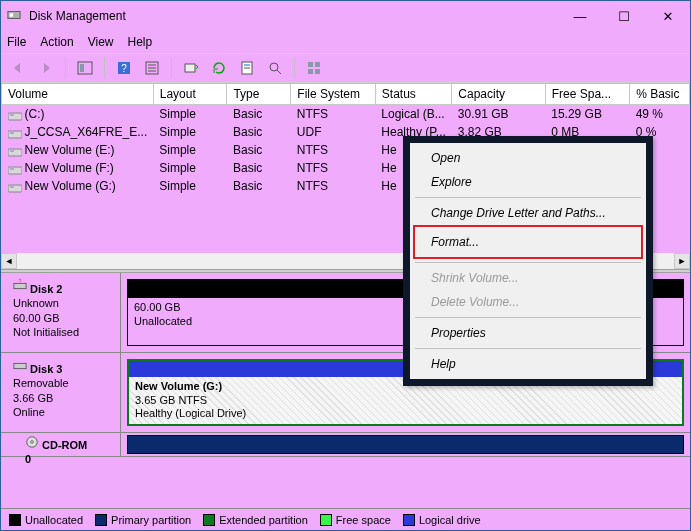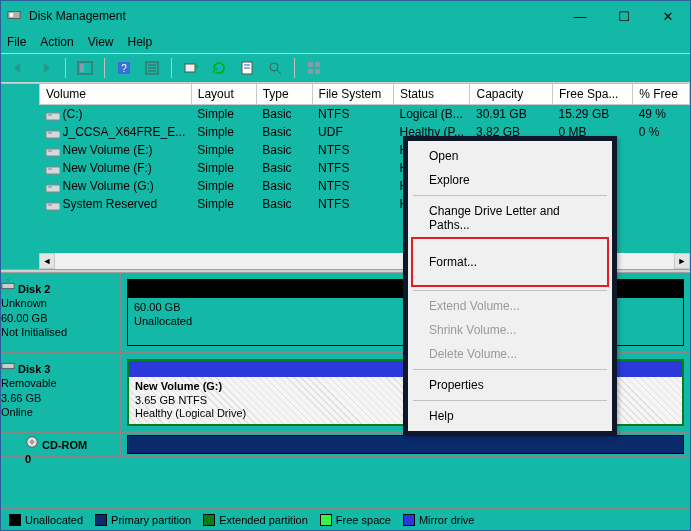--- a/index.html
+++ b/index.html
@@ -1,54 +1,54 @@
 <!DOCTYPE html>
 <html><head>
 <meta charset="utf-8">
 <style>
   * { box-sizing: border-box; font-family: 'Segoe UI', Tahoma, sans-serif; }
   body { margin: 0; background: #fff; }
-  .window { width: 691px; height: 531px; border: 1px solid #2c5f9c; background: #14b8a6; position: relative; display: flex; flex-direction: column; }
+  .window { width: 691px; height: 531px; border: 1px solid #2c5f9c; background: #f0abfc; position: relative; display: flex; flex-direction: column; }
   .titlebar { height: 30px; display: flex; align-items: center; padding: 0 0 0 6px; font-size: 12px; }
   .titlebar-icon { width: 16px; height: 16px; margin-right: 6px; display: inline-block; }
   .titlebar-title { flex: 1; }
   .win-controls { display: flex; height: 100%; }
   .win-btn { width: 44px; display: flex; align-items: center; justify-content: center; font-size: 13px; cursor: default; }
   .menubar { height: 22px; display: flex; align-items: center; padding: 0 6px; font-size: 12px; gap: 14px; }
   .menubar span { cursor: default; }
   .toolbar { height: 30px; border-top: 1px solid #d0d0d0; border-bottom: 1px solid #d0d0d0; display: flex; align-items: center; padding: 0 6px; gap: 6px; }
   .tool-btn { width: 22px; height: 22px; display: flex; align-items: center; justify-content: center; border: 1px solid transparent; }
   .tool-btn.dis { opacity: 0.35; }
   .tool-sep { width: 1px; height: 20px; background: #c0c0c0; margin: 0 2px; }
   .content { flex: 1; display: flex; flex-direction: column; border-top: 1px solid #c0c0c0; overflow: hidden; }
   .volume-table { font-size: 12px; border-collapse: collapse; width: 100%; }
   .volume-table th { text-align: left; font-weight: normal; border: 1px solid #c8c8c8; border-top: none; padding: 3px 6px; background: #fff; white-space: nowrap; overflow: hidden; }
   .volume-table td { padding: 2px 6px; white-space: nowrap; overflow: hidden; }
   .vol-icon { width: 14px; height: 10px; display: inline-block; margin-right: 3px; vertical-align: middle; }
-  .top-pane { height: 185px; overflow: hidden; position: relative; margin-left: 38px; }
+  .top-pane { height: 185px; overflow: hidden; position: relative; }
   .hscroll { position: absolute; bottom: 0; left: 0; right: 0; height: 16px; background: #f0f0f0; display: flex; }
   .hscroll-btn { width: 16px; height: 16px; background: #e4e4e4; display: flex; align-items: center; justify-content: center; font-size: 9px; border: 1px solid #c8c8c8; }
   .hscroll-track { flex: 1; background: #f0f0f0; }
   .splitter { height: 4px; background: #d0d0d0; border-top: 1px solid #a0a0a0; border-bottom: 1px solid #a0a0a0; cursor: row-resize; }
   .bottom-pane { flex: 1; overflow: hidden; }
   .disk-row { display: flex; border-bottom: 1px solid #888; height: 80px; }
-  .disk-info { width: 120px; min-width: 120px; border-right: 1px solid #888; padding: 6px 0; font-size: 11px; line-height: 1.3; }
+  .disk-info { width: 120px; min-width: 120px; border-right: 1px solid #888; padding: 6px 12px; font-size: 11px; line-height: 1.3; }
   .disk-info b { font-size: 11px; }
   .disk-map { flex: 1; display: flex; padding: 6px; position: relative; }
   .part-box { flex: 1; border: 1px solid #000; display: flex; flex-direction: column; }
   .part-header { height: 18px; }
   .part-body { flex: 1; padding: 3px 6px; font-size: 11px; line-height: 1.25; }
   .legend { border-top: 1px solid #888; height: 22px; display: flex; align-items: center; padding: 0 8px; font-size: 11px; gap: 12px; }
   .legend-item { display: flex; align-items: center; gap: 4px; }
   .legend-sw { width: 12px; height: 12px; border: 1px solid #000; }
-  .context-menu { position: absolute; top: 135px; left: 402px; width: 214px; background: #f0f0f0; border: 5px solid #0f172a; box-shadow: 2px 2px 4px rgba(0,0,0,0.25); font-size: 12px; padding: 3px; z-index: 100; }
+  .context-menu { position: absolute; top: 135px; left: 402px; width: 250px; background: #f0f0f0; border: 7px solid #0f172a; box-shadow: 2px 2px 4px rgba(0,0,0,0.25); font-size: 12px; padding: 3px; z-index: 100; font-style: italic; }
   .ctx-item { padding: 5px 18px; cursor: default; }
   .ctx-item.dis { color: #9a9a9a; }
   .ctx-sep { height: 1px; background: #c0c0c0; margin: 3px 2px; }
-  .ctx-item.hl { border: 2px solid #e02020; padding: 16px 16px; }
+  .ctx-item.hl { border: 2px solid #e02020; padding: 8px 16px; }
   .hatch { background: repeating-linear-gradient(45deg, #f5f5f5, #f5f5f5 4px, #e0e0e0 4px, #e0e0e0 5px); }
   col.c1{width:125px}col.c2{width:75px}col.c3{width:65px}col.c4{width:85px}col.c5{width:75px}col.c6{width:95px}col.c7{width:85px}col.c8{width:60px}
   .dim-icon { width:14px; height:14px; }
 </style>
 </head>
 <body>
 
 <div class="window">
 
   <div class="titlebar">
@@ -158,21 +158,21 @@
           </colgroup>
         <thead>
             <tr>
           <th>Volume</th>
           <th>Layout</th>
           <th>Type</th>
           <th>File System</th>
           <th>Status</th>
           <th>Capacity</th>
           <th>Free Spa...</th>
-          <th>% Free</th>
+          <th>% Basic</th>
         </tr>
           </thead>
         <tbody id="vol-rows">
             <tr>
               <td><span class="vol-icon"><svg width="14" height="10">
                     <rect x="0" y="2" width="14" height="7" rx="1" fill="#d8d8d8" stroke="#888"></rect>
                     <rect x="2" y="3" width="4" height="2" fill="#aac"></rect>
                   </svg></span>(C:)</td>
               <td>Simple</td>
               <td>Basic</td>
@@ -219,33 +219,20 @@
               <td>He</td>
               <td></td>
               <td></td>
               <td></td>
             </tr>
             <tr>
               <td><span class="vol-icon"><svg width="14" height="10">
                     <rect x="0" y="2" width="14" height="7" rx="1" fill="#d8d8d8" stroke="#888"></rect>
                     <rect x="2" y="3" width="4" height="2" fill="#aac"></rect>
                   </svg></span>New Volume (G:)</td>
-              <td>Simple</td>
-              <td>Basic</td>
-              <td>NTFS</td>
-              <td>He</td>
-              <td></td>
-              <td></td>
-              <td></td>
-            </tr>
-            <tr>
-              <td><span class="vol-icon"><svg width="14" height="10">
-                    <rect x="0" y="2" width="14" height="7" rx="1" fill="#d8d8d8" stroke="#888"></rect>
-                    <rect x="2" y="3" width="4" height="2" fill="#aac"></rect>
-                  </svg></span>System Reserved</td>
               <td>Simple</td>
               <td>Basic</td>
               <td>NTFS</td>
               <td>He</td>
               <td></td>
               <td></td>
               <td></td>
             </tr>
           </tbody>
       </table>
@@ -333,33 +320,32 @@
       <div class="legend-item">
           <span class="legend-sw" style="background:#0b7a1e"></span>
           <span>Extended partition</span>
         </div>
       <div class="legend-item">
           <span class="legend-sw" style="background:#38f54a"></span>
           <span>Free space</span>
         </div>
       <div class="legend-item">
           <span class="legend-sw" style="background:#2a39d8"></span>
-          <span>Mirror drive</span>
+          <span>Logical drive</span>
         </div>
     </div>
   </div>
 
   <div class="context-menu">
     <div class="ctx-item">Open</div>
     <div class="ctx-item">Explore</div>
     <div class="ctx-sep"></div>
     <div class="ctx-item">Change Drive Letter and Paths...</div>
     <div class="ctx-item hl">Format...</div>
     <div class="ctx-sep"></div>
-    <div class="ctx-item dis">Extend Volume...</div>
     <div class="ctx-item dis">Shrink Volume...</div>
     <div class="ctx-item dis">Delete Volume...</div>
     <div class="ctx-sep"></div>
     <div class="ctx-item">Properties</div>
     <div class="ctx-sep"></div>
     <div class="ctx-item">Help</div>
   </div>
 
 </div>
 

